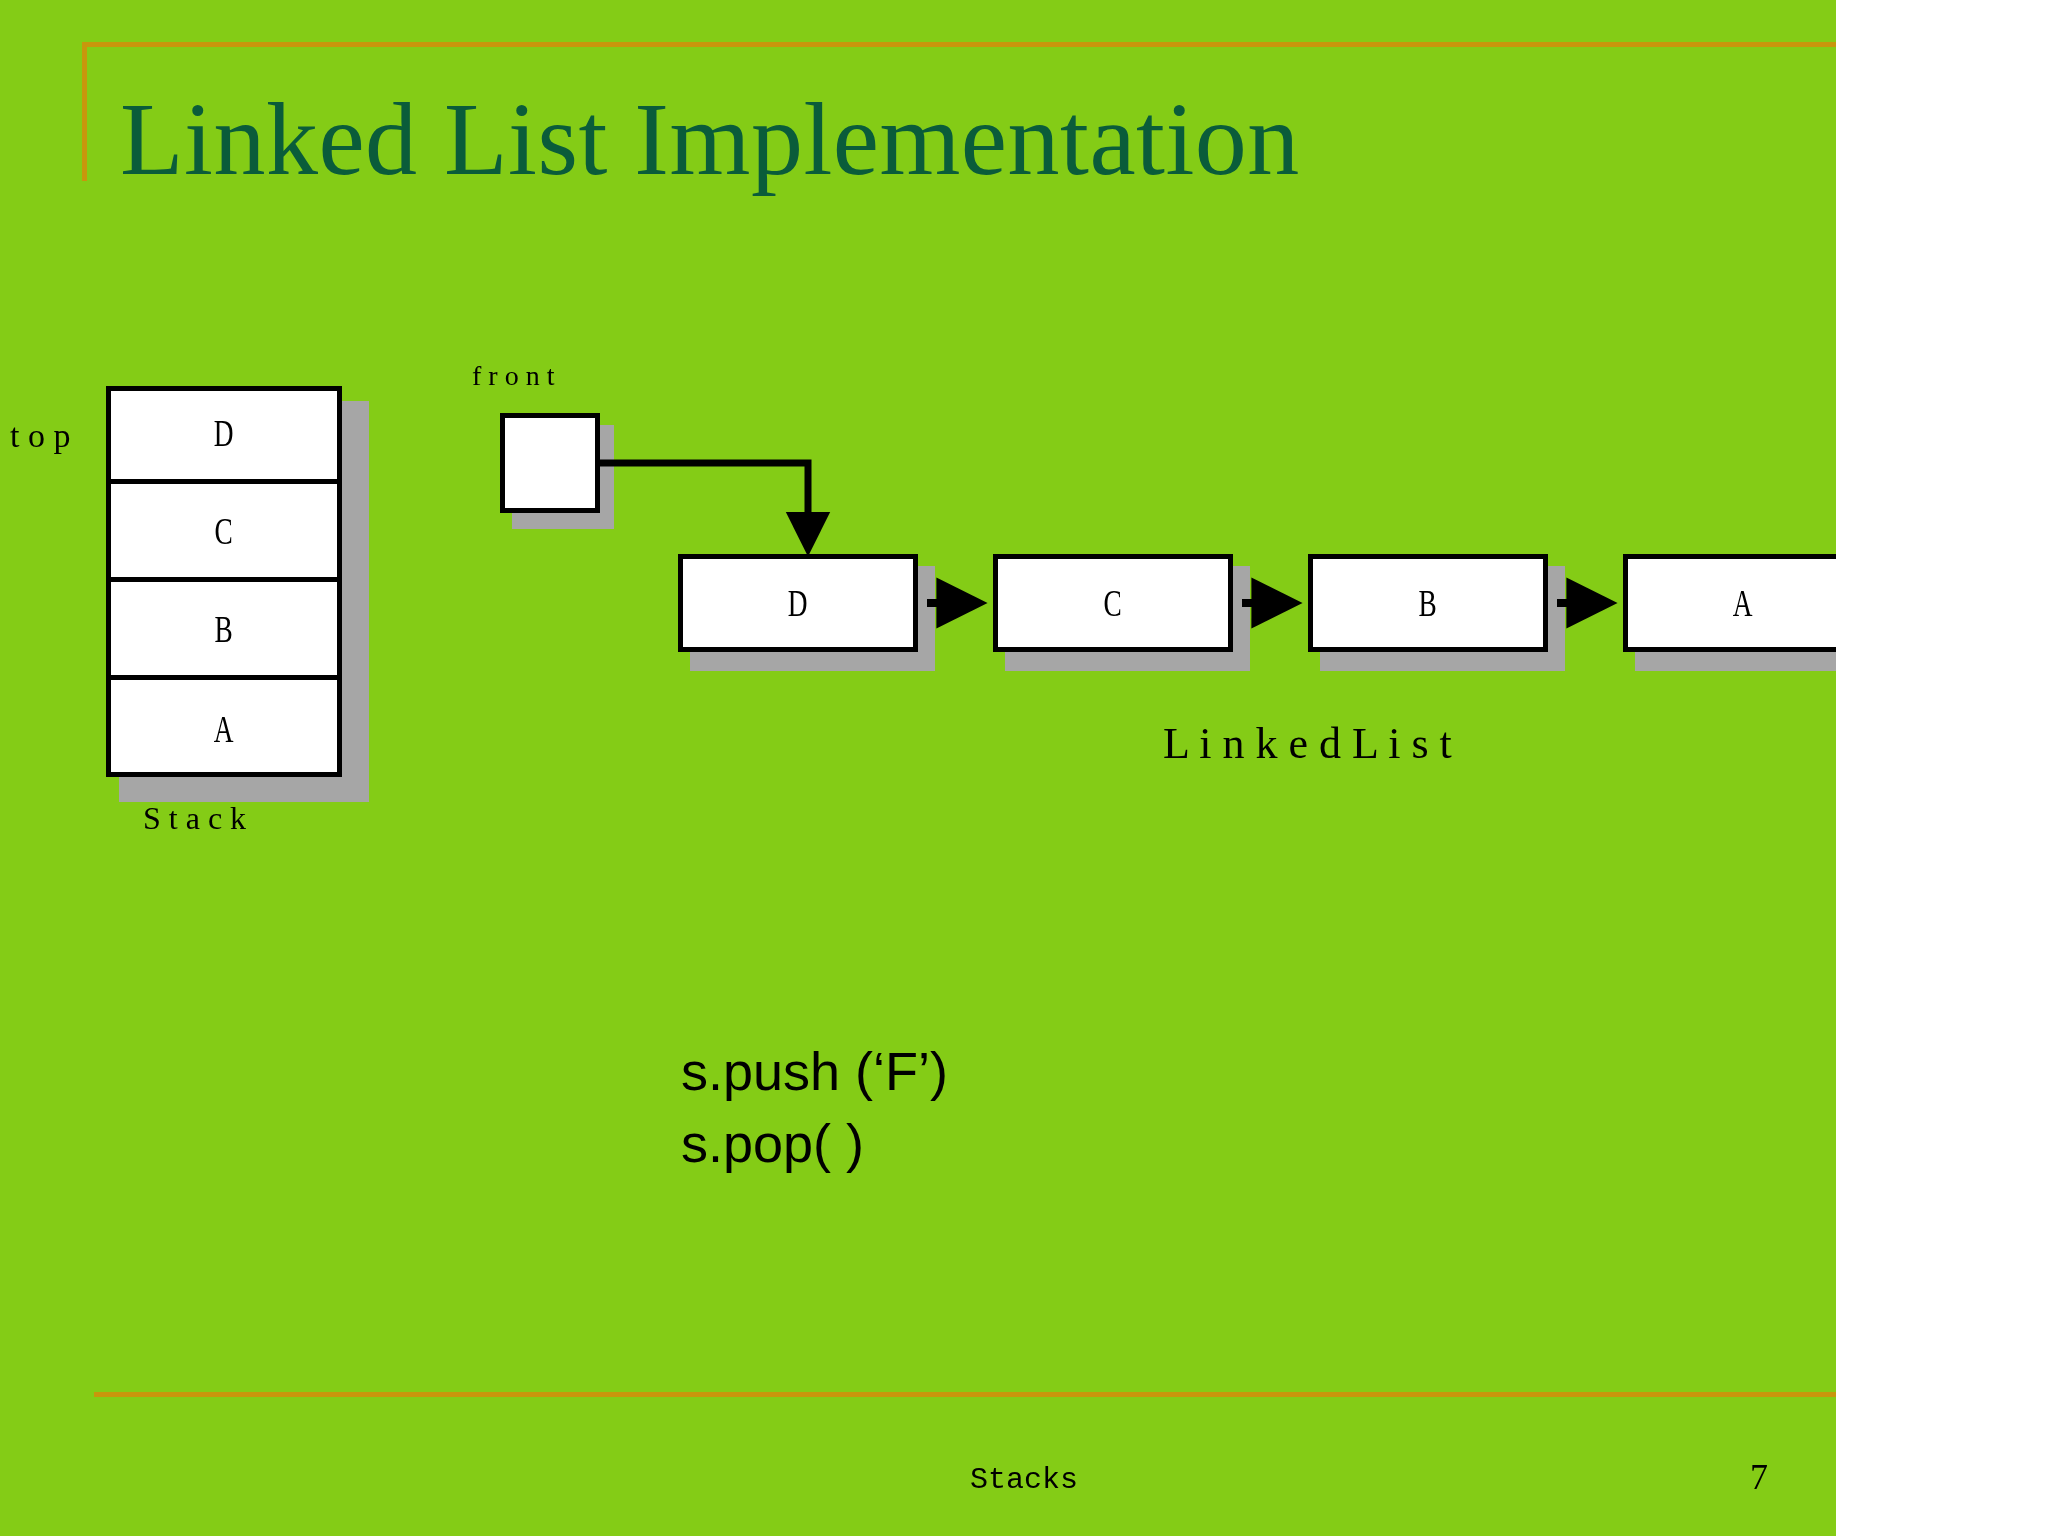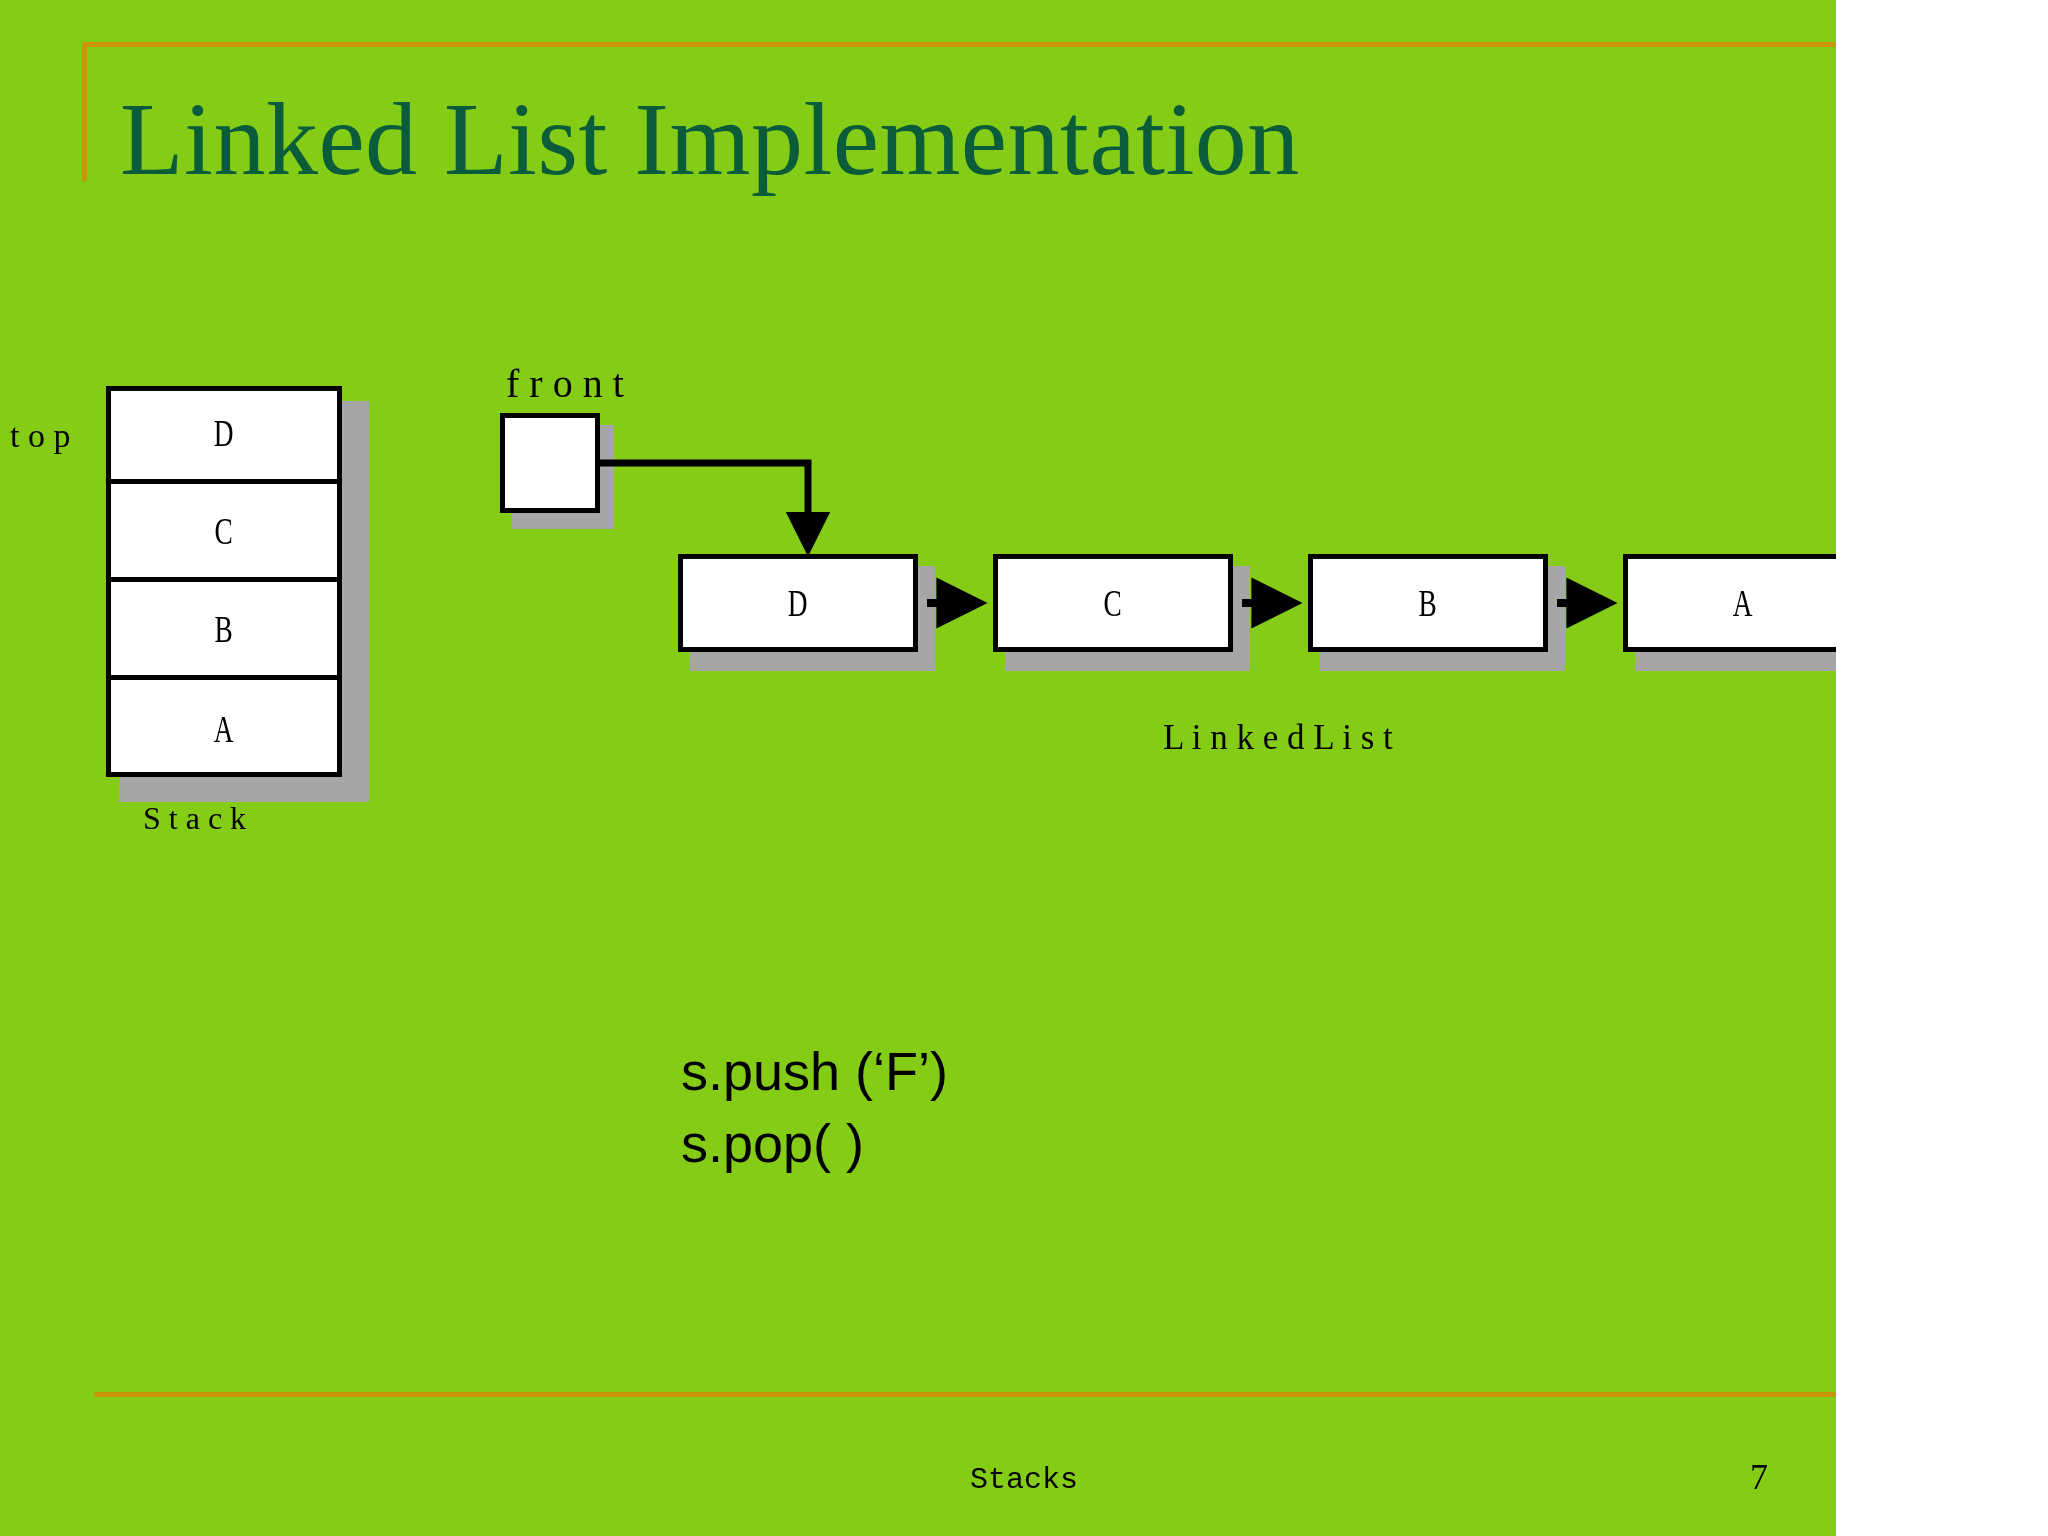--- a/index.html
+++ b/index.html
@@ -213,21 +213,21 @@
     </div>
     <div class="stack-cell last" style="top:680px;">
       <span class="box-letter">A</span>
     </div>
 
     <div class="label-serif" style="left:143px; top:800px; font-size:32px;">S t a c k</div>
   </div>
 
   <div>
 
-    <div class="label-serif" style="left:506px; top:360px; font-size:40px;">f r o n t</div>
+    <div class="label-serif" style="left:472px; top:360px; font-size:28px;">f r o n t</div>
     <div class="front-shadow"></div>
     <div class="front-box"></div>
 
     <div class="node-shadow" style="left:690px; top:566px;"></div>
     <div class="node-box" style="left:678px; top:554px;">
       <span class="box-letter">D</span>
     </div>
 
     <div class="node-shadow" style="left:1005px; top:566px;"></div>
     <div class="node-box" style="left:993px; top:554px;">
@@ -237,21 +237,21 @@
     <div class="node-shadow" style="left:1320px; top:566px;"></div>
     <div class="node-box" style="left:1308px; top:554px;">
       <span class="box-letter">B</span>
     </div>
 
     <div class="node-shadow" style="left:1635px; top:566px;"></div>
     <div class="node-box" style="left:1623px; top:554px;">
       <span class="box-letter">A</span>
     </div>
 
-    <div class="label-serif" style="left:1163px; top:718px; font-size:35px;">L i n k e d   L i s t</div>
+    <div class="label-serif" style="left:1163px; top:718px; font-size:44px;">L i n k e d   L i s t</div>
   </div>
 
   <svg id="wires" viewBox="0 0 2048 1536" xmlns="http://www.w3.org/2000/svg">
     <defs>
       <marker id="arrowhead" markerWidth="7" markerHeight="7" refX="5.2" refY="3.5" orient="auto" markerUnits="strokeWidth">
         <polygon points="0,0.3 6.4,3.5 0,6.7" fill="#000000"></polygon>
       </marker>
     </defs>
 
     <g>

